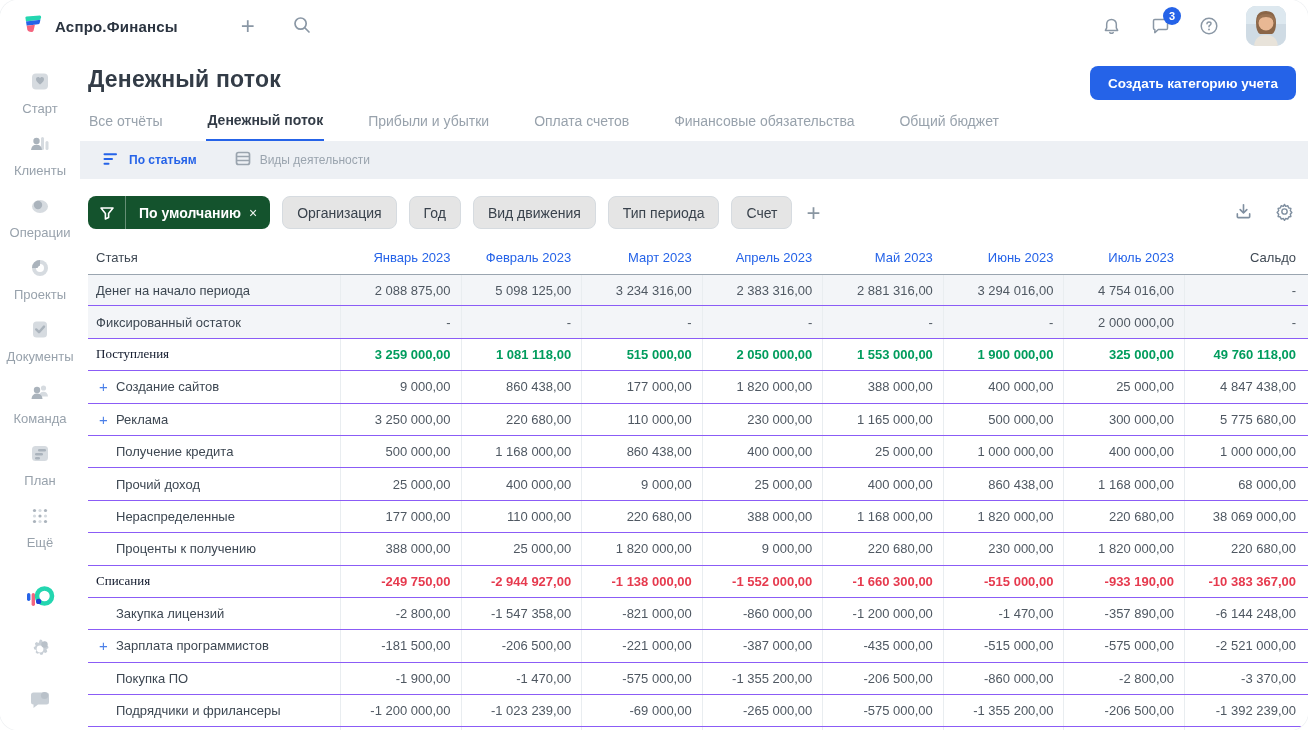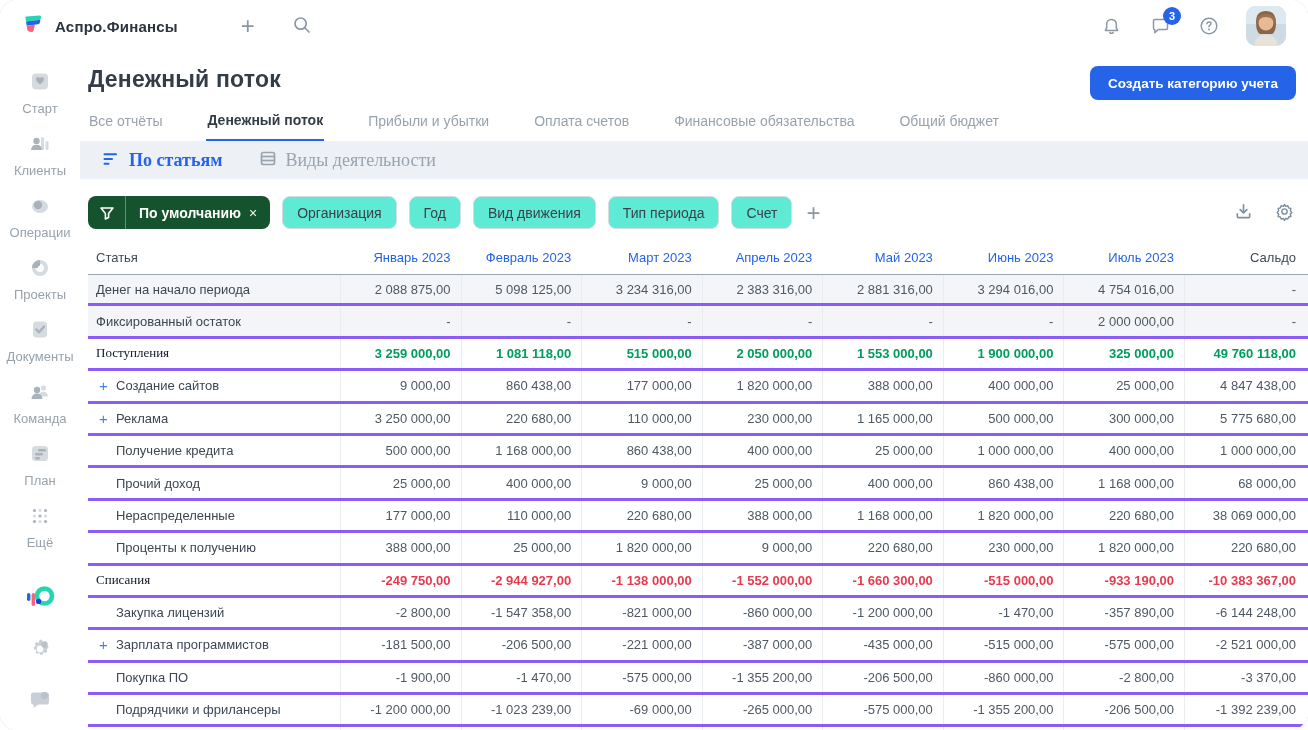--- a/index.html
+++ b/index.html
@@ -33,41 +33,41 @@
   .page-head { display:flex; align-items:flex-start; justify-content:space-between; padding:14px 12px 0 8px; }
   .page-title { font-size:23px; font-weight:bold; color:#333c47; letter-spacing:.2px; }
   .primary-btn { background:#2563e8; color:#fff; border:none; border-radius:8px; height:34px; padding:0 18px;
                  font-size:13.5px; font-weight:bold; font-family:inherit; cursor:pointer; }
 
   .tabs { display:flex; gap:43px; padding:12px 0 0 8px; }
   .tab { background:none; border:none; font-family:inherit; font-size:14px; color:#98a2ac; cursor:pointer; padding:0 1px 11px; }
   .tab.active { color:#333c47; font-weight:bold; border-bottom:2px solid #2563e8; }
 
   .subtab-band { height:38px; background:#edf0f4; display:flex; align-items:center; gap:38px; padding-left:23px; }
-  .subtab { display:flex; align-items:flex-start; gap:9px; background:none; border:none; font-family:Liberation Serif, serif; font-size:18px; cursor:pointer; color:#9aa4ae; }
+  .subtab { display:flex; align-items:center; gap:9px; background:none; border:none; font-family:Liberation Sans, sans-serif; font-size:12px; cursor:pointer; color:#9aa4ae; }
   .subtab.active { color:#2563e8; font-weight:bold; }
 
   .filter-row { display:flex; align-items:center; gap:12px; padding:17px 14px 0 8px; }
   .filter-pill { display:flex; align-items:center; height:33px; background:#14532d; border:none; border-radius:8px; color:#fff; cursor:pointer; padding:0; overflow:hidden; }
   .fp-funnel { width:38px; height:33px; display:flex; align-items:center; justify-content:center; border-right:1px solid rgba(255,255,255,.35); }
   .fp-label { font-size:14px; font-weight:bold; font-family:inherit; padding:0 8px 0 13px; }
   .fp-close { font-size:14px; padding-right:13px; opacity:.95; }
-  .chip { height:33px; background:#5eead4; border:1px solid #d6dbe0; border-radius:8px; padding:0 14px; font-family:inherit; font-size:14px; color:#39424c; cursor:pointer; }
+  .chip { height:33px; background:#e5e5e5; border:1px solid #d6dbe0; border-radius:8px; padding:0 14px; font-family:inherit; font-size:14px; color:#39424c; cursor:pointer; }
   .add-filter { background:none; border:none; color:#8a96a2; font-size:24px; font-weight:300; cursor:pointer; margin-left:2px; line-height:1; }
   .table-actions { margin-left:auto; display:flex; align-items:center; gap:22px; }
   .ta-btn { background:none; border:none; cursor:pointer; display:flex; }
 
   
   .table { margin:12px 0 0 8px; width:1220px; }
   .grid { display:grid; grid-template-columns:252px repeat(7,1fr) 124px; }
   .thead { height:33px; align-items:center; }
   .th { font-size:13px; color:#3f4954; padding-left:8px; }
   .th.num { text-align:right; padding-right:10px; color:#2563e8; padding-left:0; }
   .th.saldo { color:#3f4954; padding-right:12px; }
-  .row { height:32.4px; border-bottom:3px solid #8b5cf6; cursor:default; }
+  .row { height:32.4px; border-bottom:1px solid #8b5cf6; cursor:default; }
   .row:first-child { border-top:1px solid #9aa5b0; }
   .row.opening { background:#f3f5f8; }
   .cell { font-size:13px; color:#4f5862; display:flex; align-items:center; }
   .cell.num { justify-content:flex-end; padding-right:10px; border-left:1px solid #e9edf0; font-variant-numeric:tabular-nums; }
   .cell.num:last-child { padding-right:12px; }
   .cell.lab { padding-left:8px; color:#3d4752; gap:7px; }
   .row.child .cell.lab { padding-left:28px; }
   .row.child.haspl .cell.lab { padding-left:10px; }
   .plus { color:#4a7fe8; font-size:15px; font-weight:400; width:11px; text-align:center; cursor:pointer; }
   .row.total .cell.lab { color:#0f172a;font-family:Liberation Serif, serif; }

